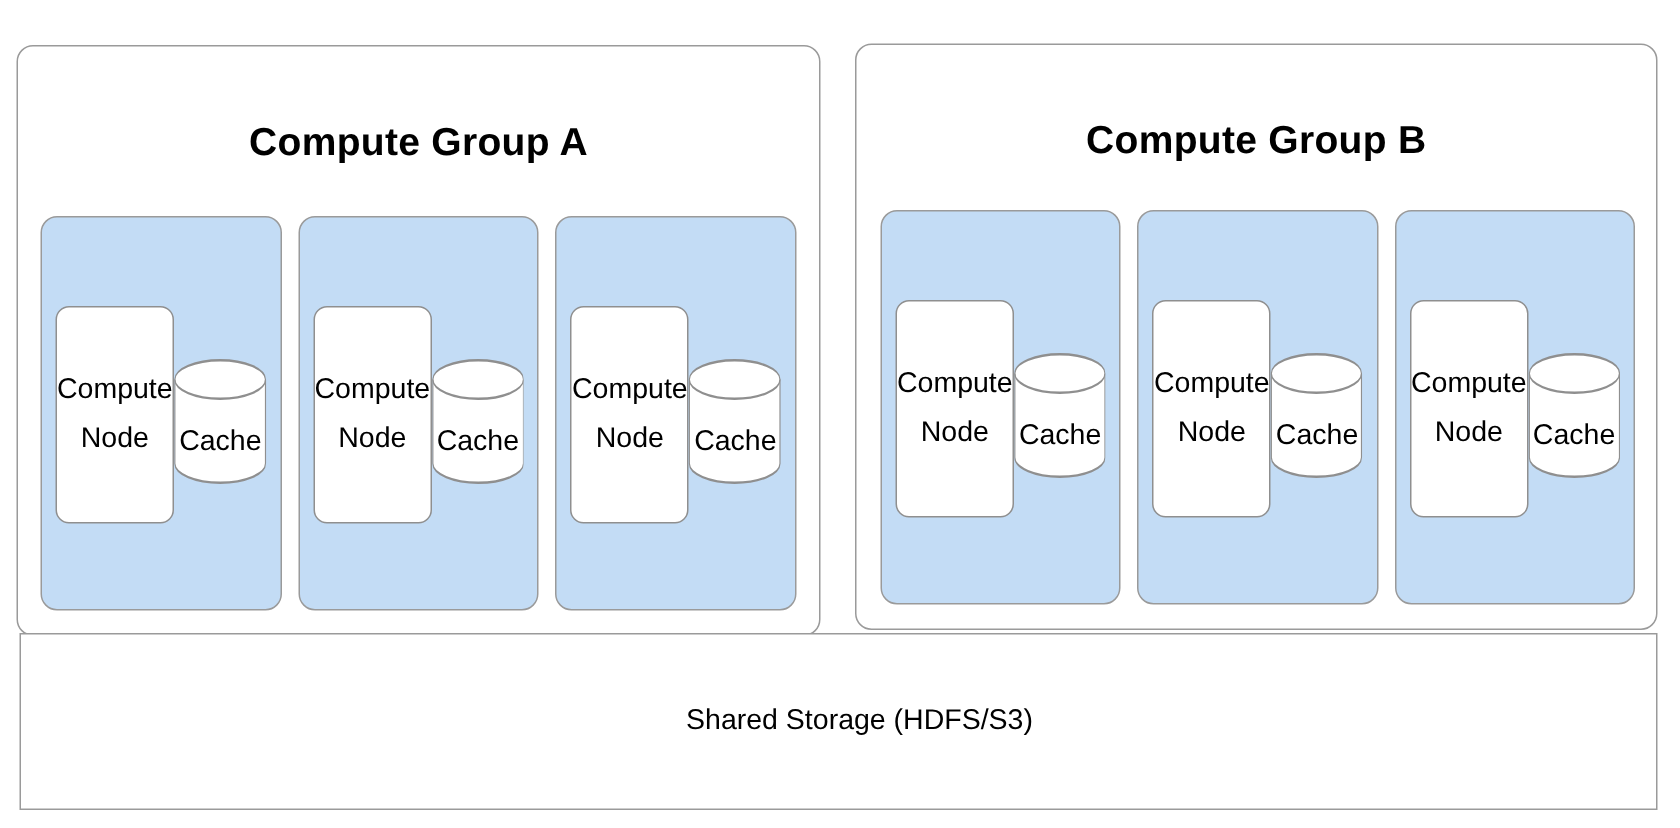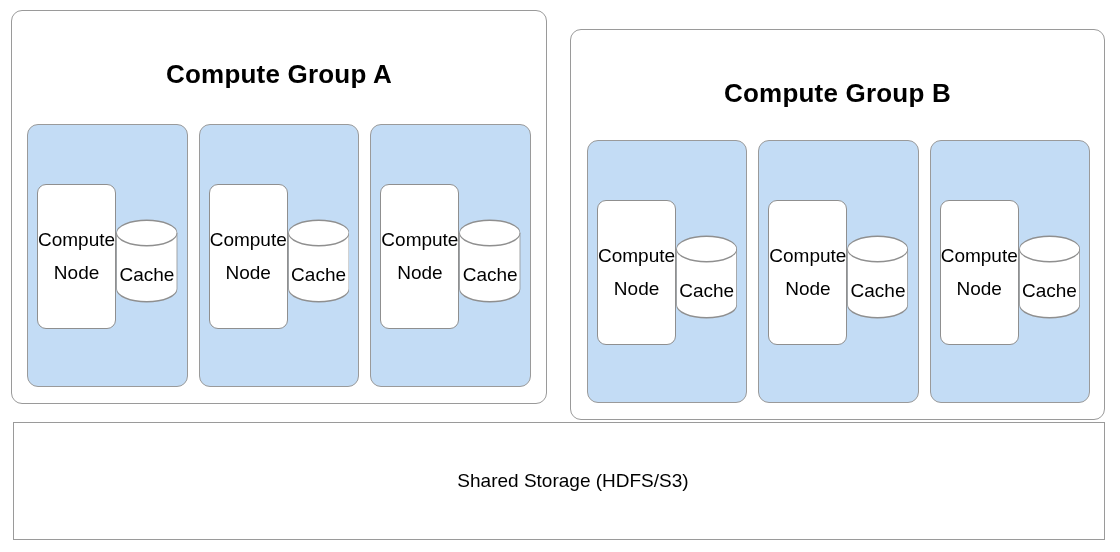--- a/index.html
+++ b/index.html
@@ -21,21 +21,21 @@
   }
 
   
   .group-box {
     position: absolute;
     background: #ffffff;
     border: 1.6px solid #9a9a9a;
     border-radius: 11px;
     box-sizing: border-box;
   }
-  #group-a { left: 11px;  top: 10px; width: 536px; height: 394px; }
+  #group-a { left: 11px;  top: 30px; width: 536px; height: 394px; }
   #group-b { left: 570px; top: 14px; width: 535px; height: 391px; margin-top: 15px; }
 
   .group-title {
     position: absolute;
     left: 0;
     right: 0;
     text-align: center;
     font-size: 26px;
     font-weight: bold;
     color: #000000;

